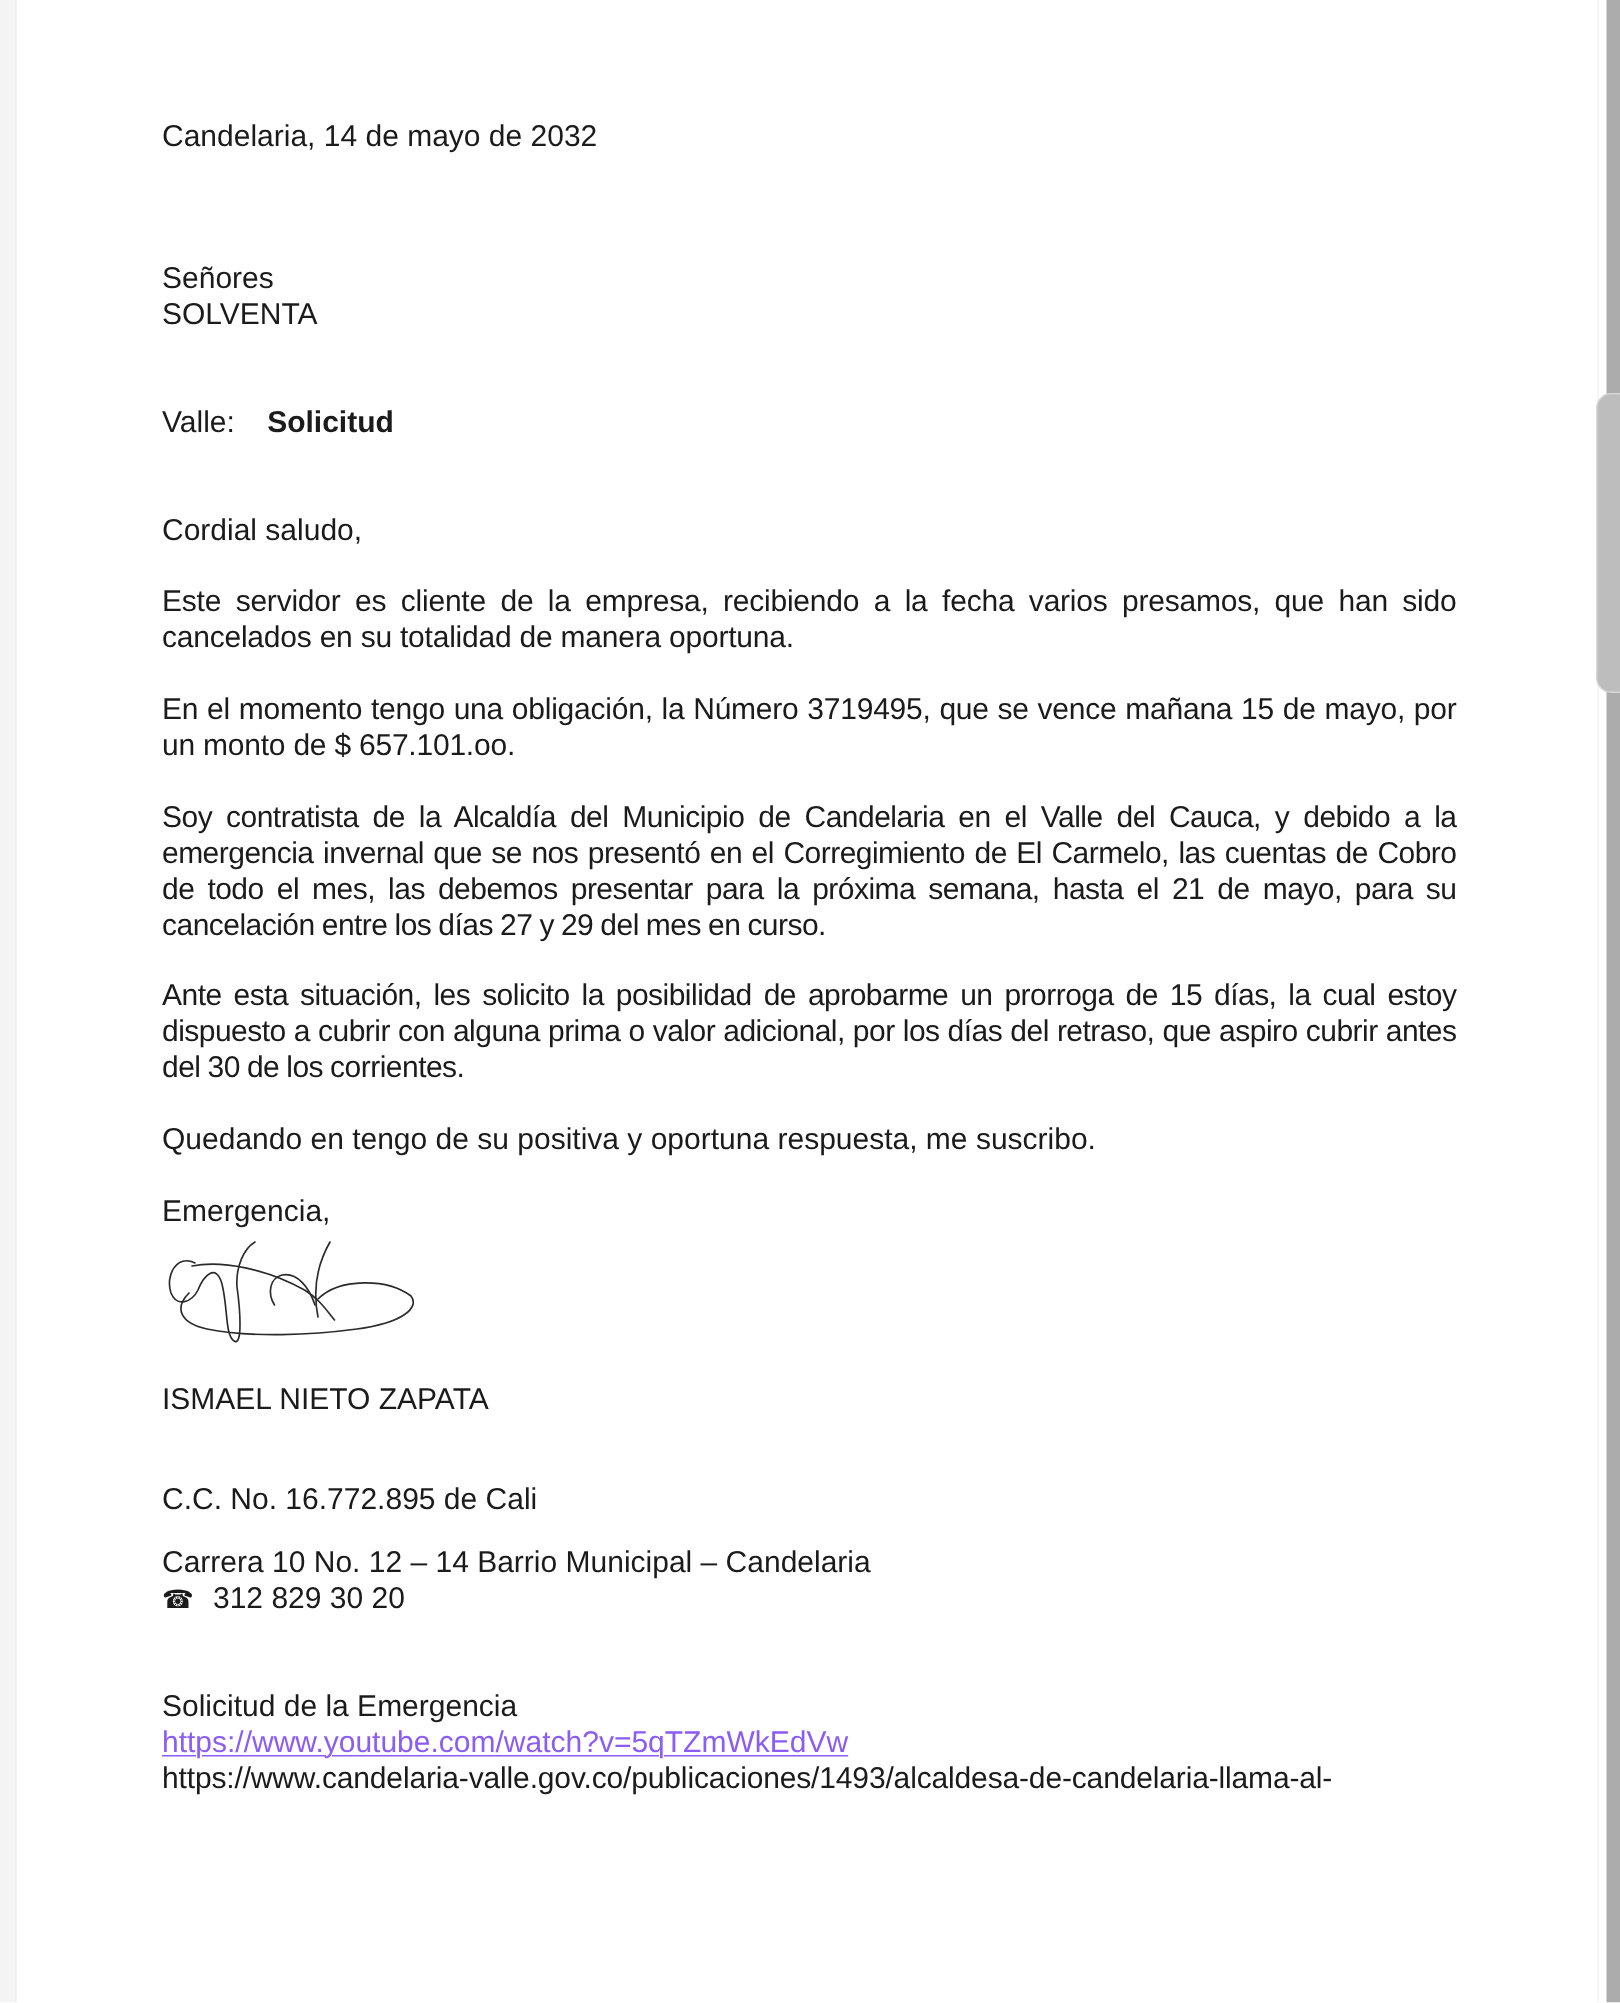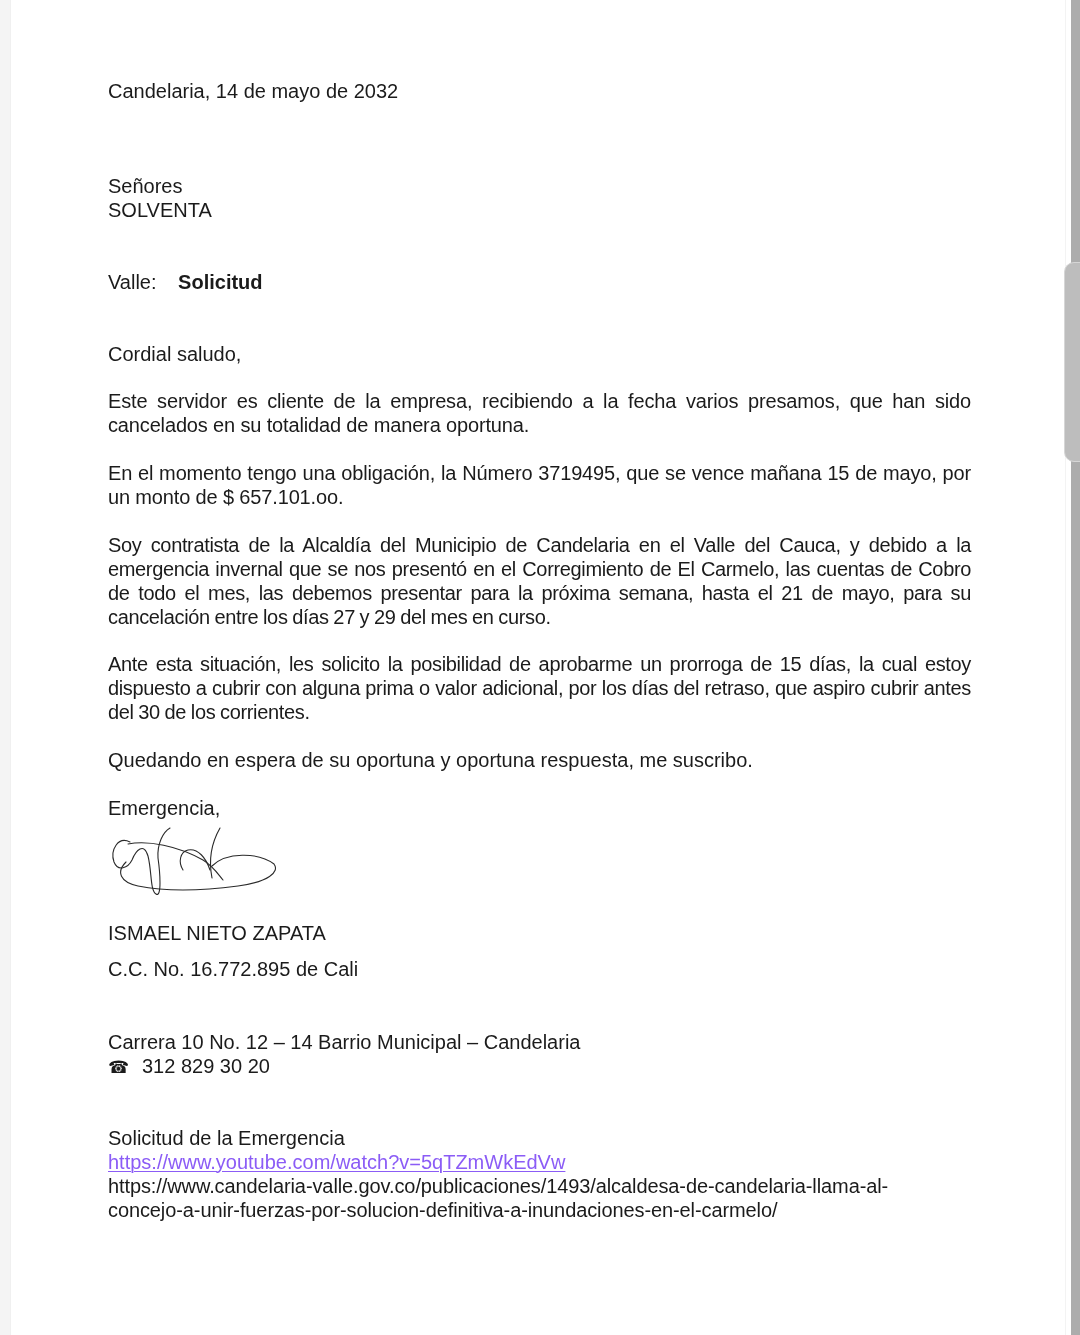--- a/index.html
+++ b/index.html
@@ -107,37 +107,37 @@
   <div class="line" style="top:342px">Cordial saludo,</div>
 
   <div class="para" style="top:389px">Este servidor es cliente de la empresa, recibiendo a la fecha varios presamos, que han sido cancelados en su totalidad de manera oportuna.</div>
 
   <div class="para" style="top:461px">En el momento tengo una obligación, la Número 3719495, que se vence mañana 15 de mayo, por un monto de $ 657.101.oo.</div>
 
   <div class="para tight" style="top:533px">Soy contratista de la Alcaldía del Municipio de Candelaria en el Valle del Cauca, y debido a la emergencia invernal que se nos presentó en el Corregimiento de El Carmelo, las cuentas de Cobro de todo el mes, las debemos presentar para la próxima semana, hasta el 21 de mayo, para su cancelación entre los días 27 y 29 del mes en curso.</div>
 
   <div class="para tight" style="top:652px">Ante esta situación, les solicito la posibilidad de aprobarme un prorroga de 15 días, la cual estoy dispuesto a cubrir con alguna prima o valor adicional, por los días del retraso, que aspiro cubrir antes del 30 de los corrientes.</div>
 
-  <div class="line" style="top:748px">Quedando en espera de su oportuna y oportuna respuesta, me suscribo.</div>
+  <div class="line" style="top:748px">Quedando en tengo de su positiva y oportuna respuesta, me suscribo.</div>
 
   <div class="line" style="top:796px">Emergencia,</div>
 
   <svg class="signature" viewBox="0 0 170 80">
     <g fill="none" stroke="#2a2a2a" stroke-width="1.1" stroke-linecap="round">
       <path d="M22 20 C10 14, 2 28, 6 40 C10 50, 20 46, 24 38 C28 28, 36 20, 40 34 C44 50, 42 68, 48 72 C54 76, 52 50, 50 36 C49 22, 55 10, 62 6"></path>
       <path d="M20 22 C40 18, 70 24, 95 38 C105 44, 110 52, 115 58"></path>
       <path d="M75 48 C70 40, 72 30, 80 28 C90 26, 98 36, 102 48"></path>
       <path d="M112 6 C104 20, 100 36, 104 56"></path>
       <path d="M104 44 C118 30, 150 30, 166 42 C172 50, 160 60, 130 64 C100 68, 60 70, 30 64 C12 60, 8 50, 18 40"></path>
     </g>
   </svg>
 
   <div class="line" style="top:921px">ISMAEL NIETO ZAPATA</div>
-  <div class="line" style="top:957px">C.C. No. 16.772.895 de Cali</div>
+  <div class="line" style="top:988px">C.C. No. 16.772.895 de Cali</div>
 
   <div class="line" style="top:1030px">Carrera 10 No. 12 – 14 Barrio Municipal – Candelaria</div>
   <div class="line" style="top:1054px"><span class="phone-icon">☎</span><span>312 829 30 20</span></div>
 
   <div class="line" style="top:1126px">Solicitud de la Emergencia</div>
   <div class="line link" style="top:1150px">https://www.youtube.com/watch?v=5qTZmWkEdVw</div>
-  <div class="para" style="top: 1174px; width: 830px; text-align: center; letter-spacing: -0.1px; word-break: normal; white-space: nowrap;"><span>https://www.candelaria-valle.gov.co/publicaciones/1493/alcaldesa-de-candelaria-llama-al-</span><br><span>concejo-a-unir-fuerzas-por-solucion-definitiva-a-inundaciones-en-el-carmelo/</span></div>
+  <div class="para" style="top: 1174px; width: 830px; text-align: center; letter-spacing: -0.1px; word-break: normal; white-space: nowrap;"><span>https://www.candelaria-valle.gov.co/publicaciones/1493/alcaldesa-de-candelaria-llama-al-</span><br></div>
 
 </div>
 
 </body></html>

